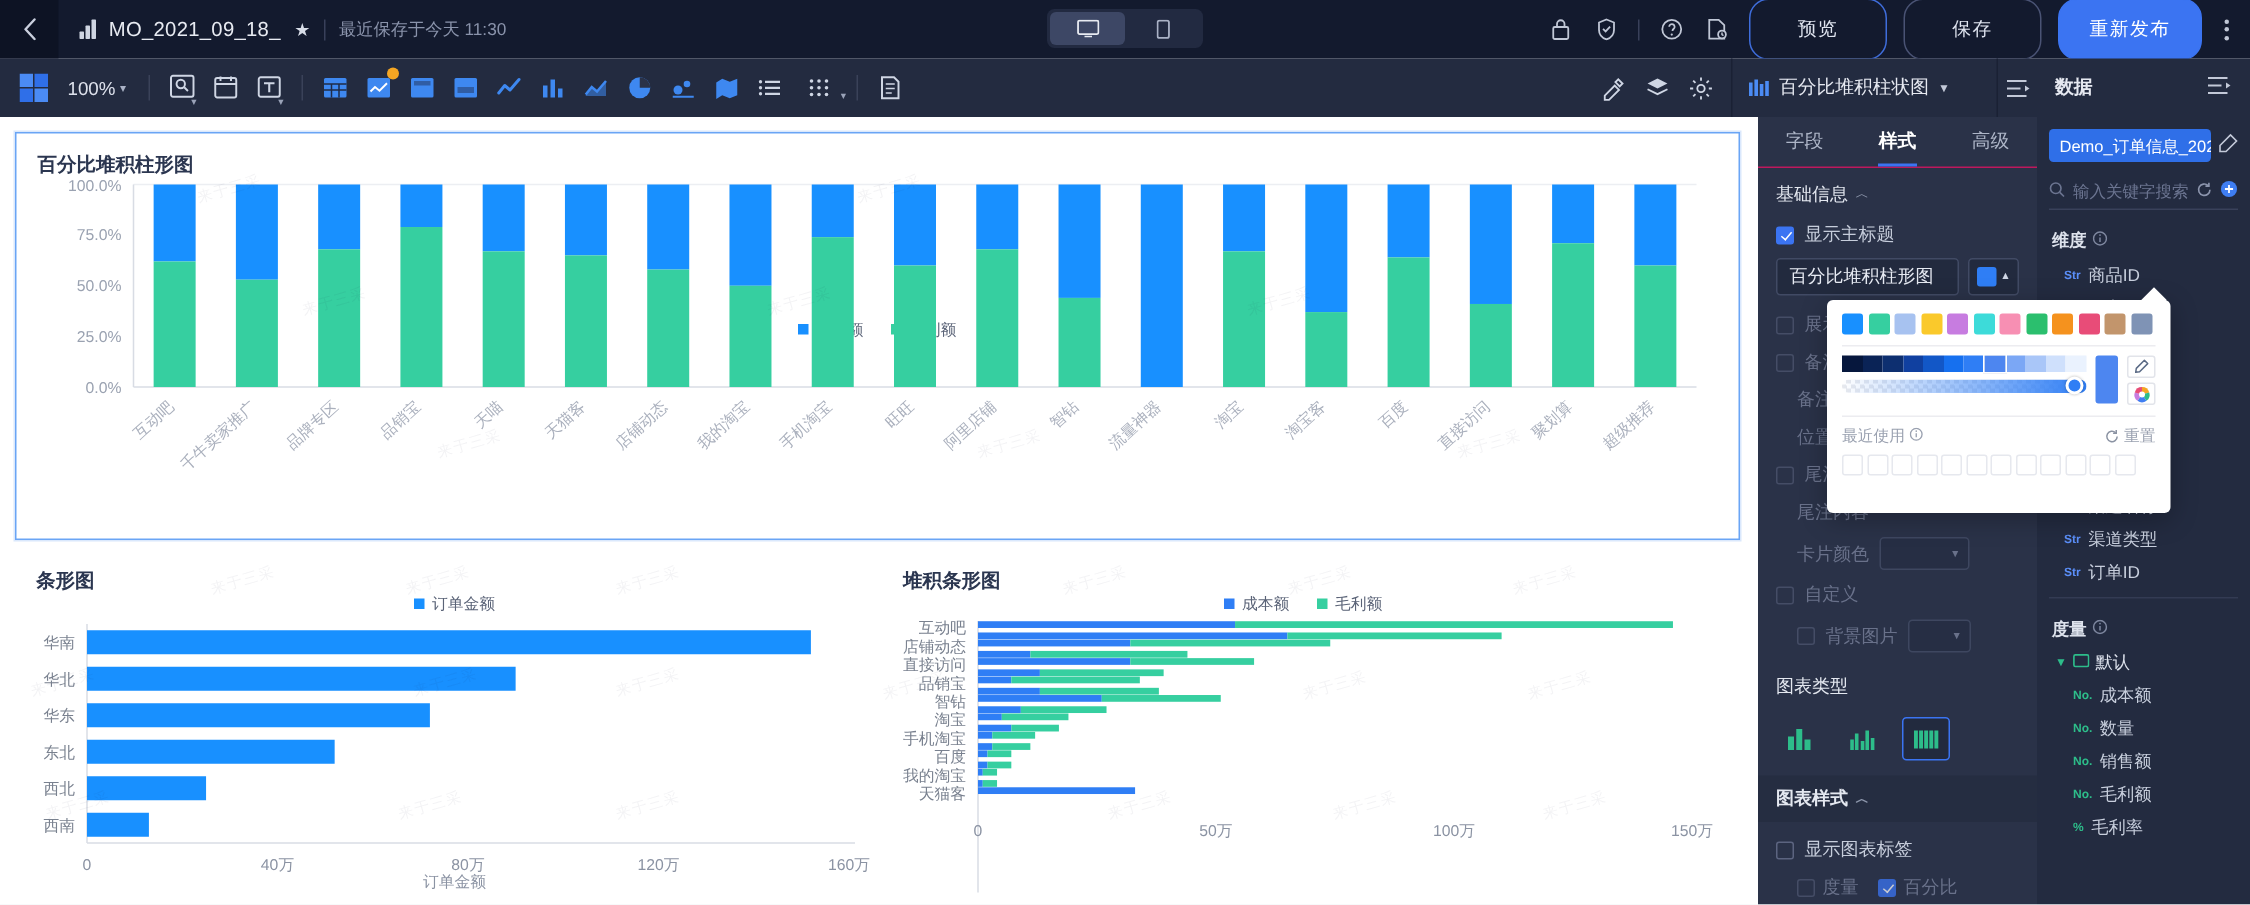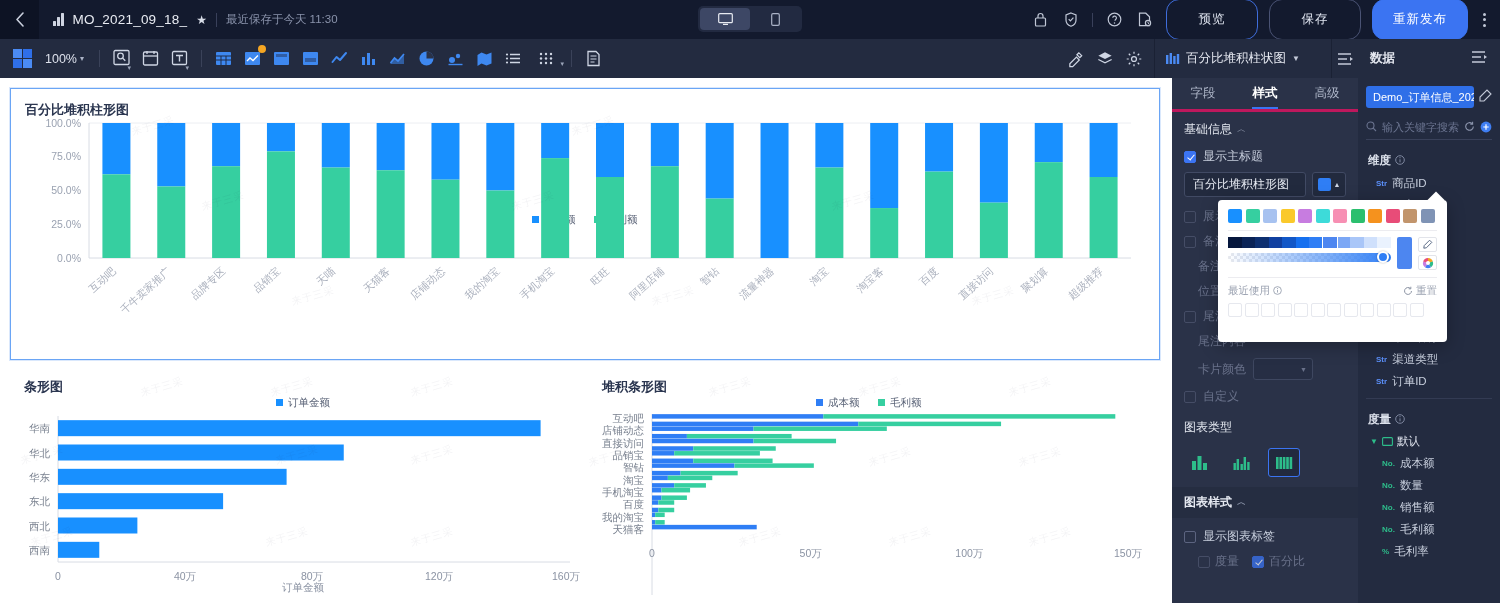--- a/index.html
+++ b/index.html
@@ -76,21 +76,21 @@
   
   .canvas { position:absolute; left:0; top:78px; width:1172px; height:525px; background:#fff; overflow:hidden; }
   .card { position:absolute; background:#fff; }
   .card-title { font-size:13px; color:#2b3650; font-weight:bold; }
   .selected-card { border:1px solid #6aa5f5; box-shadow:0 0 0 1px rgba(106,165,245,.25); }
 
   .wm { position:absolute; font-size:10px; color:rgba(30,40,70,.055); transform:rotate(-16deg); pointer-events:none; letter-spacing:1px;}
 
   
   .settings { position:absolute; left:1172px; top:78px; width:186px; height:525px; background:#2a3248; overflow:hidden; }
-  .tabs { height:34px; display:flex; border-bottom:3px solid #be185d; }
+  .tabs { height:34px; display:flex; border-bottom:1px solid #be185d; }
   .tab { flex:1; display:flex; align-items:center; justify-content:center; font-size:12.5px; color:#aeb6c8; cursor:pointer; position:relative;}
   .tab.active { color:#fff; font-weight:bold; }
   .tab.active:after { content:""; position:absolute; bottom:0; left:50%; transform:translateX(-50%); width:26px; height:2px; background:#3b74f2; }
   .sec-head { padding:9px 12px 6px; font-size:12px; color:#e4e8f0; font-weight:normal; display:flex; align-items:center; gap:5px; }
   .sec-head .chev { font-size:9px; color:#8d96ab; }
   .row { padding:4px 12px; display:flex; align-items:center; gap:7px; font-size:12px; color:#c6cddb; }
   .row.dim { color:#69718a; }
   .cbx { width:12px; height:12px; border:1px solid #5c6480; border-radius:2px; background:transparent; flex:none;}
   .cbx.on { background:#3b74f2; border-color:#3b74f2; position:relative; }
   .cbx.on:after { content:""; position:absolute; left:3.5px; top:1px; width:3px; height:6px; border:solid #fff; border-width:0 1.5px 1.5px 0; transform:rotate(40deg); }
@@ -680,20 +680,28 @@
       <span>卡片颜色</span>
       <span class="sel-box">
           <span></span>
           <span style="font-size:7px">▼</span>
         </span>
     </div>
     <div class="row dim">
       <span class="cbx dis"></span>
       <span>自定义</span>
     </div>
+    <div class="row dim" style="padding-left:26px">
+      <span class="cbx dis"></span>
+      <span>背景图片</span>
+      <span class="sel-box" style="width:42px">
+          <span></span>
+          <span style="font-size:7px">▼</span>
+        </span>
+    </div>
 
     <div class="sec-head" style="padding-top:10px">
       <span>图表类型</span>
     </div>
     <div class="chart-types">
       <div class="ct">
         <svg width="20" height="19" viewBox="0 0 20 19">
             <rect x="2" y="8" width="4" height="9" fill="#2dbd8a"></rect>
             <rect x="7.5" y="3" width="4" height="14" fill="#2dbd8a"></rect>
             <rect x="13" y="10" width="4" height="7" fill="#2dbd8a"></rect>

